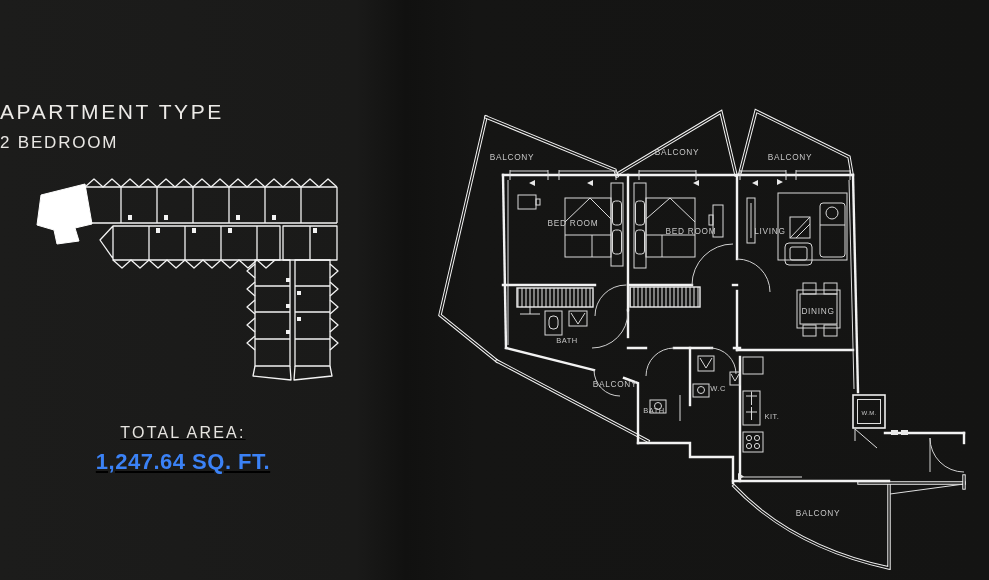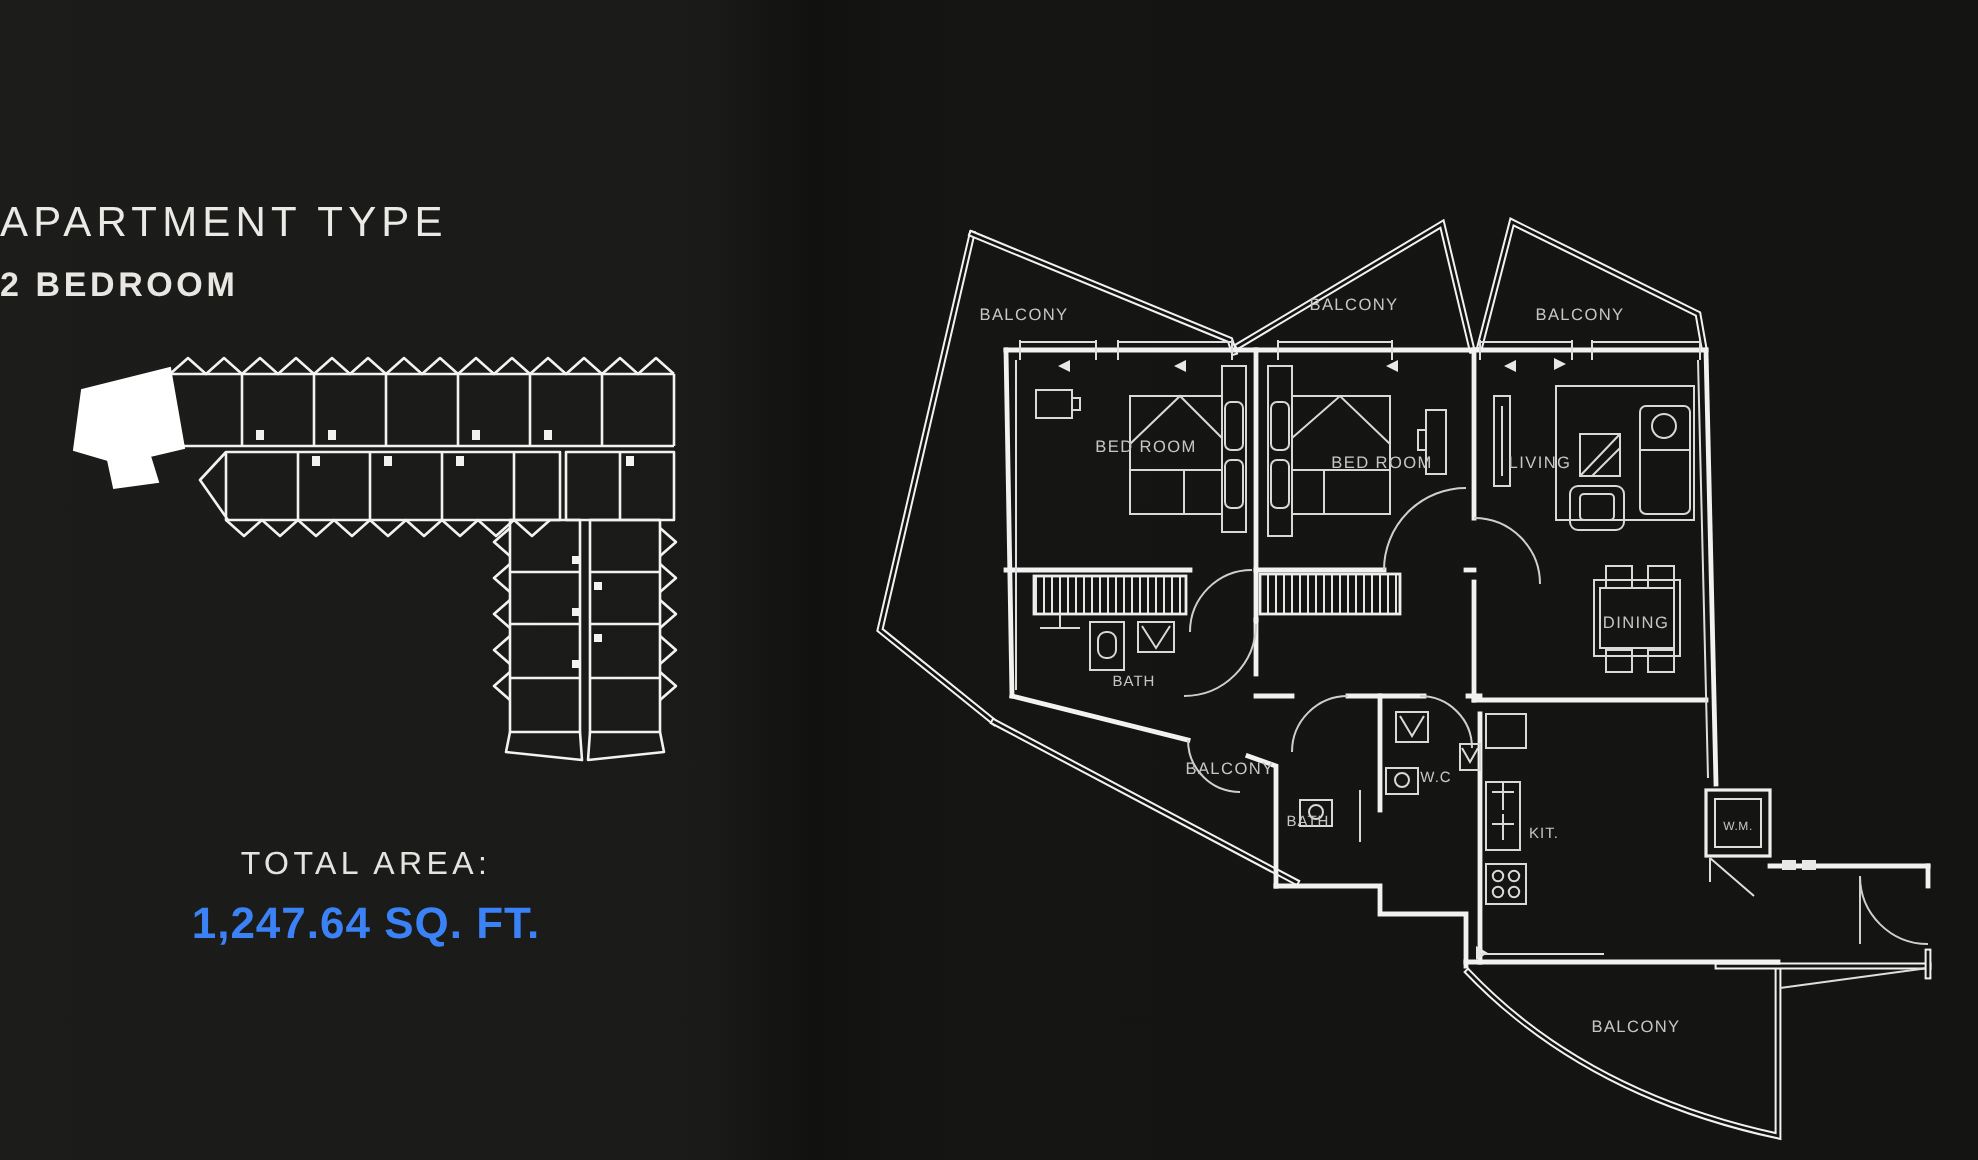--- a/index.html
+++ b/index.html
@@ -5,22 +5,22 @@
   html,body{margin:0;padding:0;}
   body{
     width:989px;height:580px;position:relative;overflow:hidden;
     background:linear-gradient(90deg,#1c1c1b 0%,#1a1a19 36%,#111110 41%,#151514 48%,#141413 100%);
     font-family:"Liberation Sans", sans-serif;
     -webkit-font-smoothing:antialiased;
   }
   .left-panel{position:absolute;left:0;top:0;width:366px;height:580px;}
   .title-block{position:absolute;left:0;top:86px;width:366px;text-align:left;margin-top:14px;}
   .title{font-size:21px;letter-spacing:2.6px;color:#eceae7;font-weight:500;}
-  .subtitle{font-size:17px;letter-spacing:1.8px;color:#e9e7e4;font-weight:700;margin-top:9px;}
-  .area-block{position:absolute;left:0;top:424px;width:366px;text-align:center;}
+  .subtitle{font-size:17px;letter-spacing:1.8px;color:#e9e7e4;font-weight:400;margin-top:9px;}
+  .area-block{position:absolute;left:0;top:424px;width:366px;text-align:center;text-decoration:underline;}
   .area-label{font-size:16px;letter-spacing:2.2px;color:#e6e4e0;font-weight:500;}
   .area-value{font-size:22px;letter-spacing:0.5px;color:#3b82f6;font-weight:700;margin-top:7px;}
   svg{position:absolute;overflow:visible;}
   #siteplan{left:28px;top:178px;}
   #floorplan{left:440px;top:95px;}
   
   .wall{stroke:#f2f2f2;stroke-width:2.4;fill:none;stroke-linecap:square;}
   .wallmed{stroke:#eeeeee;stroke-width:1.6;fill:none;}
   .thin{stroke:#dedede;stroke-width:1;fill:none;}
   .furn{stroke:#d9d9d9;stroke-width:1;fill:none;}

